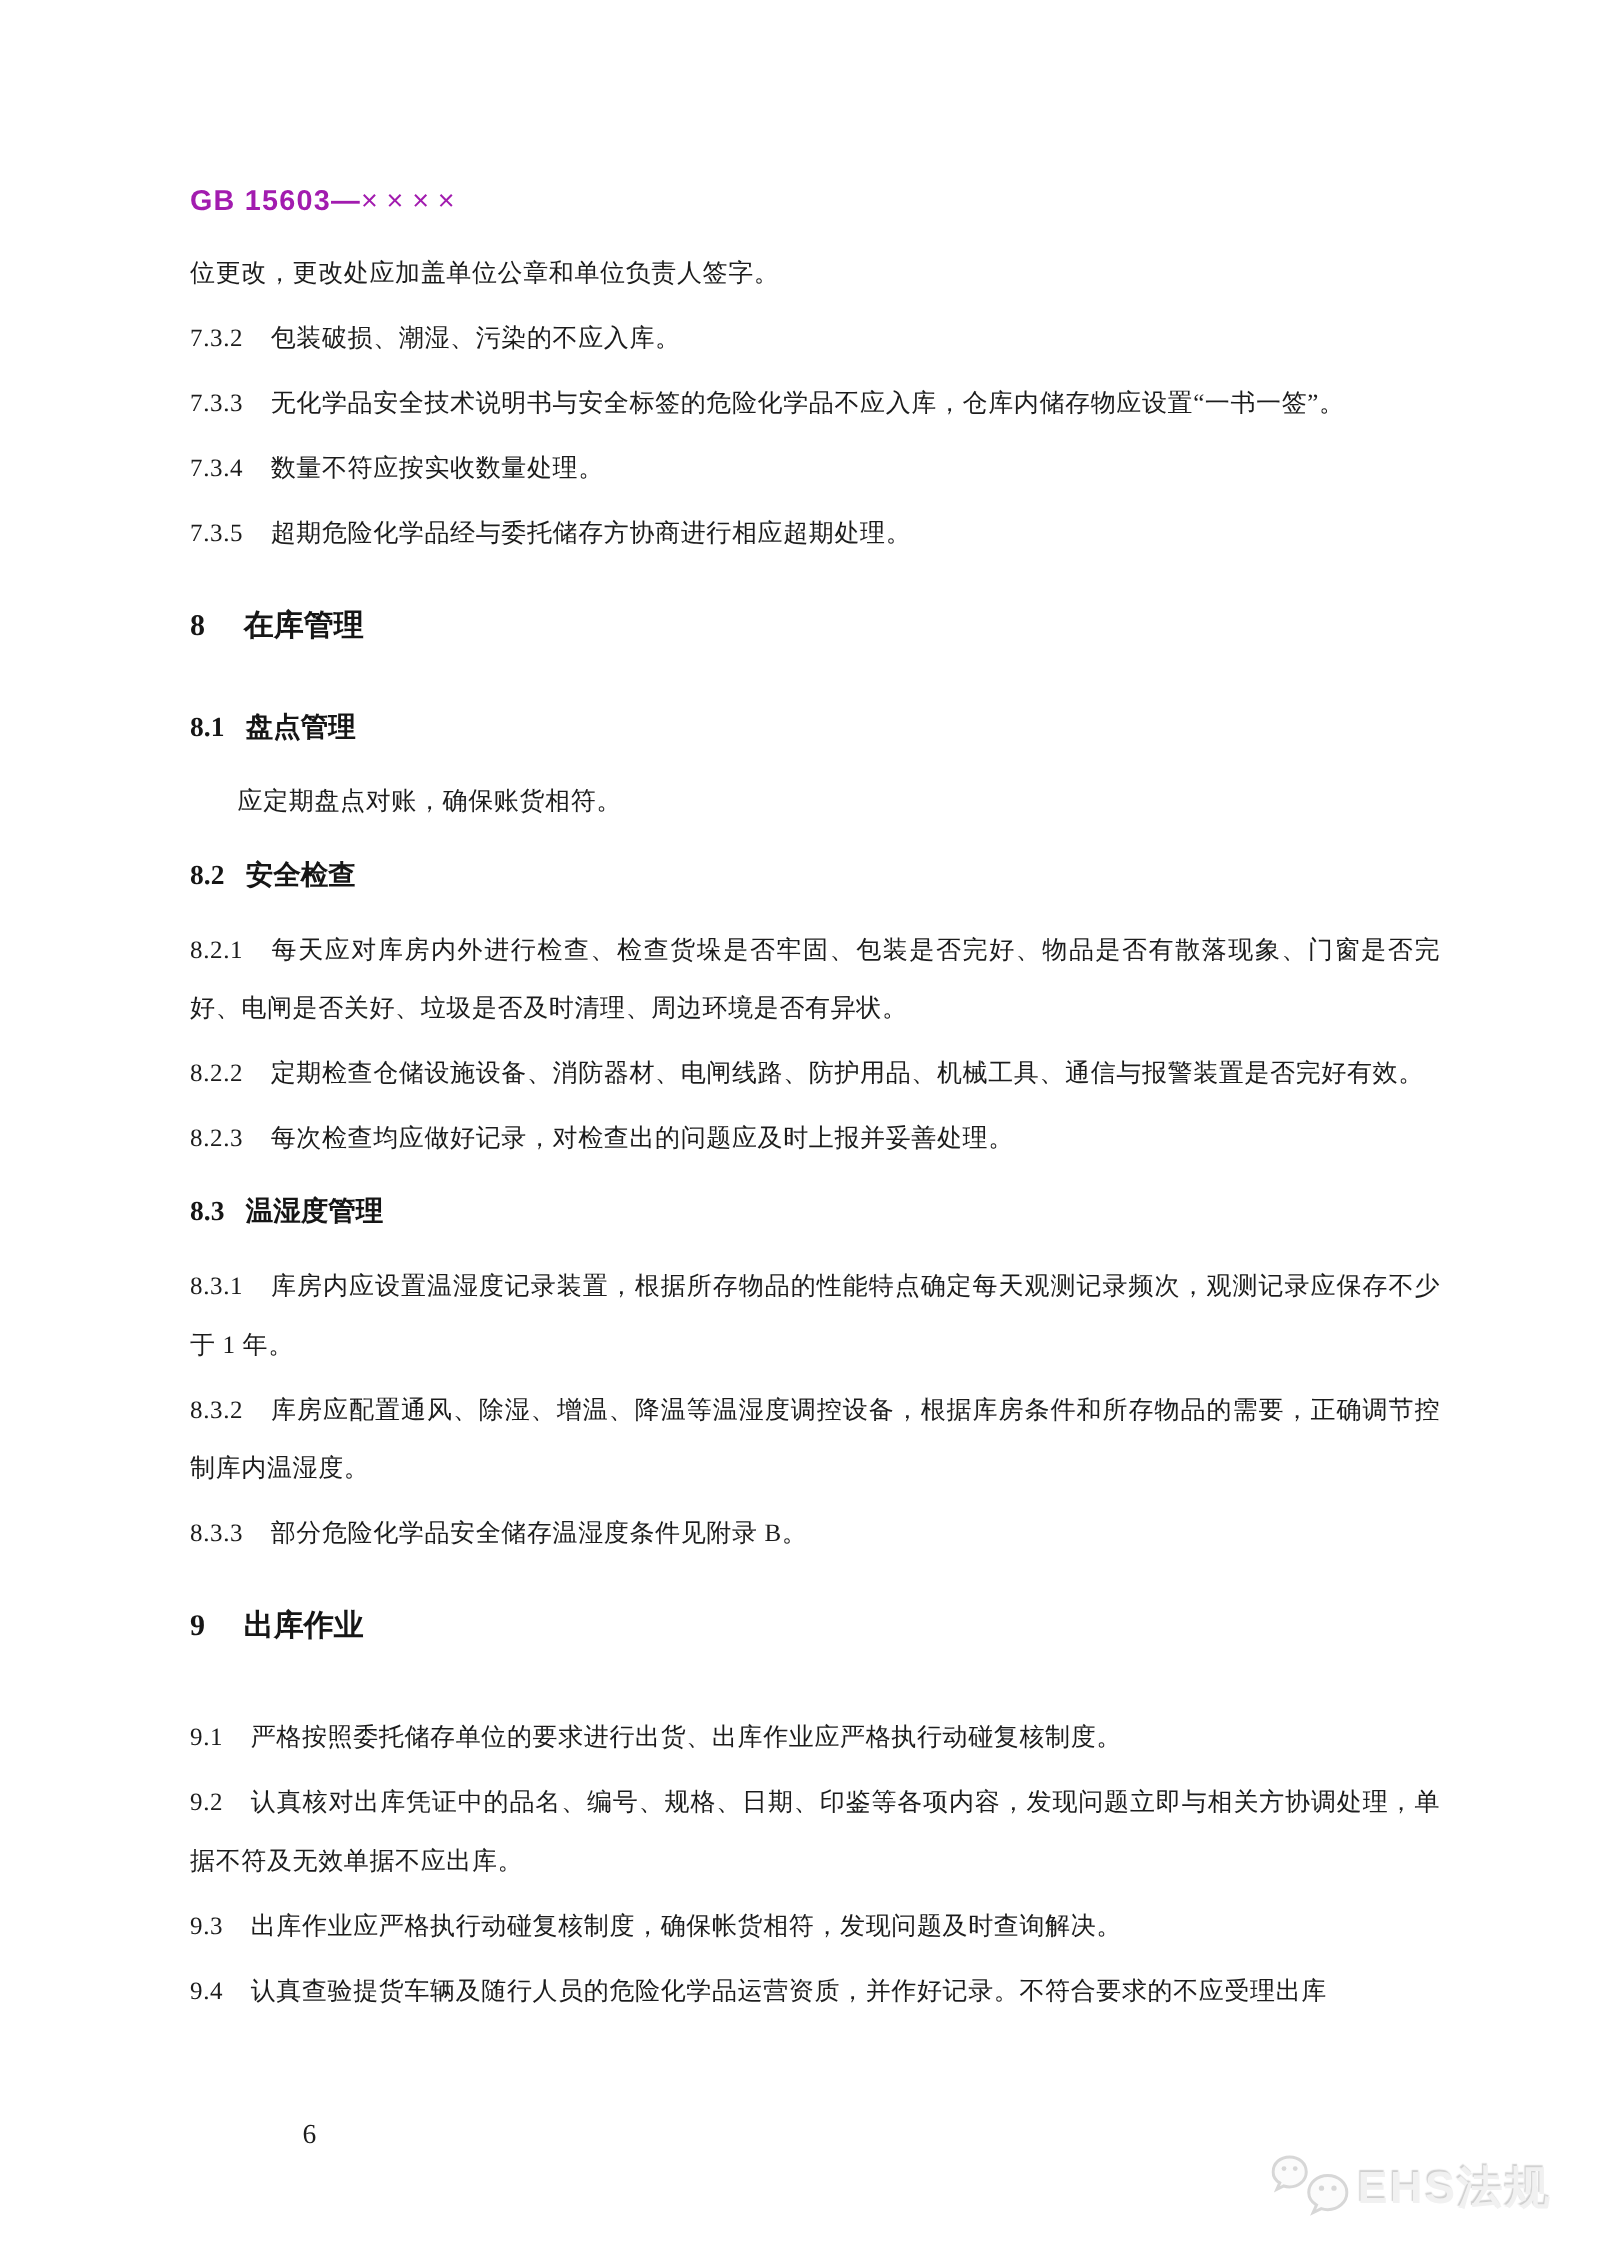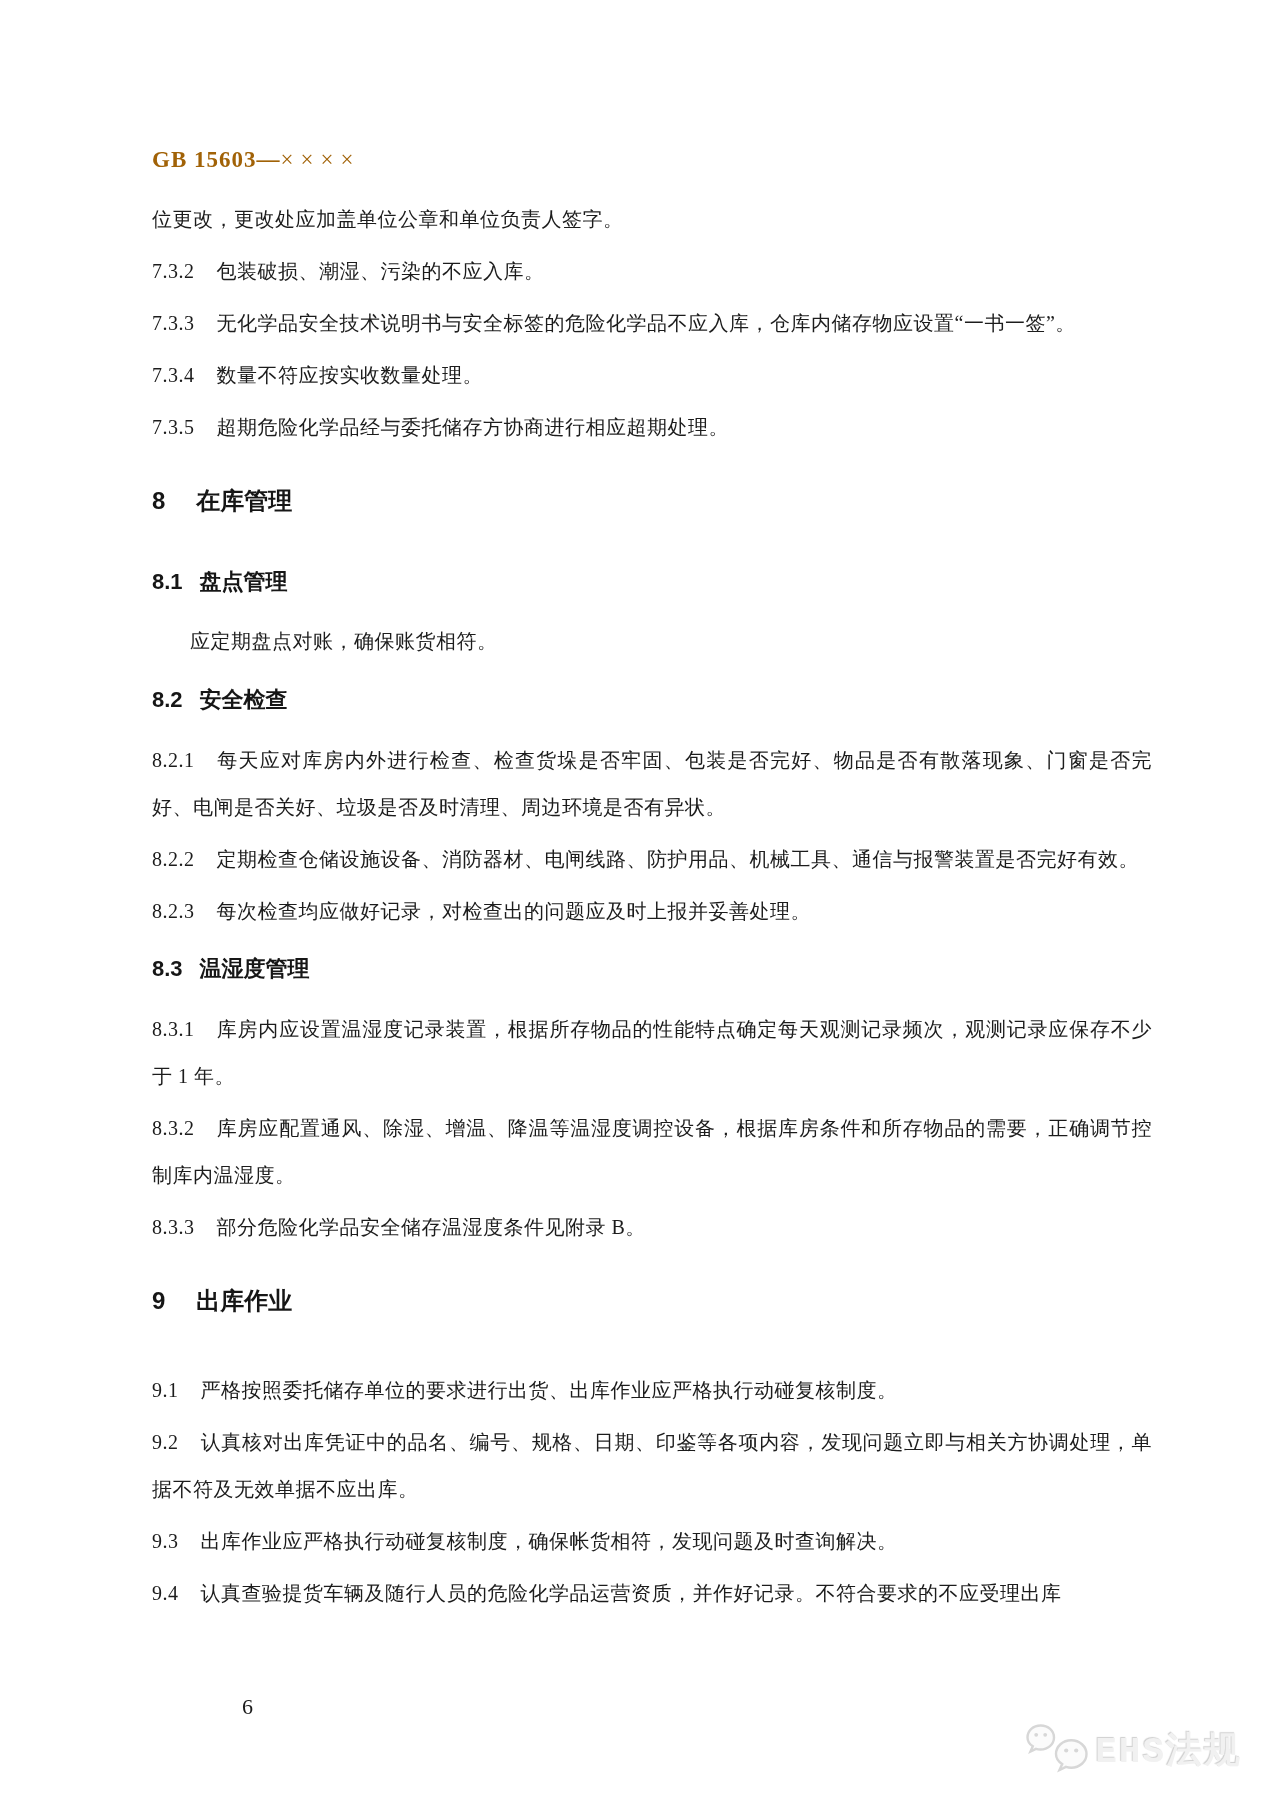--- a/index.html
+++ b/index.html
@@ -12,40 +12,40 @@
     font-family: "Liberation Serif", "DejaVu Serif", serif;
     color: #1c1c1c;
   }
   .doc-body {
     position: absolute;
     left: 152px;
     top: 147px;
     width: 1000px;
   }
   .doc-header {
-    font-family: Liberation Serif, serif;
+    font-family: Liberation Sans, sans-serif;
     font-size: 23px;
     font-weight: 600;
     line-height: 26px;
     letter-spacing: 1px;
     margin: 0 0 23px 0;
-    color: #a16207;
+    color: #a21caf;
   }
   .doc-header .code-suffix { letter-spacing: 7px; font-weight: 500; }
   p.para {
     margin: 0 0 5px 0;
     font-size: 20px;
     line-height: 47px;
     text-align: justify;
     letter-spacing: 0.5px;
   }
   p.para.indent { text-indent: 38px; font-family: Liberation Mono, monospace; }
   .num { margin-right: 22px; }
   .h1c, .h2c {
-    font-family: Liberation Sans, sans-serif;
+    font-family: Liberation Serif, serif;
     font-weight: 700;
     line-height: 30px;
     color: #161616;
     text-align: left;
   }
   .h1c { font-size: 24px; margin: 35px 0 51px 0; }
   .h2c { font-size: 22px; margin: 19px 0 22px 0; }
   .h1c .num { margin-right: 31px; }
   .h2c .num { margin-right: 17px; }
   .page-number {
@@ -59,21 +59,21 @@
   .watermark {
     position: absolute;
     right: 38px;
     top: 1724px;
     display: flex;
     align-items: center;
     gap: 7px;
     user-select: none;
   }
   .watermark .wm-text {
-    font-family: Liberation Mono, monospace;
+    font-family: Liberation Sans, sans-serif;
     font-size: 36px;
     font-weight: 700;
     letter-spacing: 2px;
     color: #f1f1f1;
     text-shadow: -1px -1px 1px #cfcfcf, 1px 1px 0 #ffffff;
   }
   .wm-icon { display: block; }
 </style>
 </head>
 <body>

